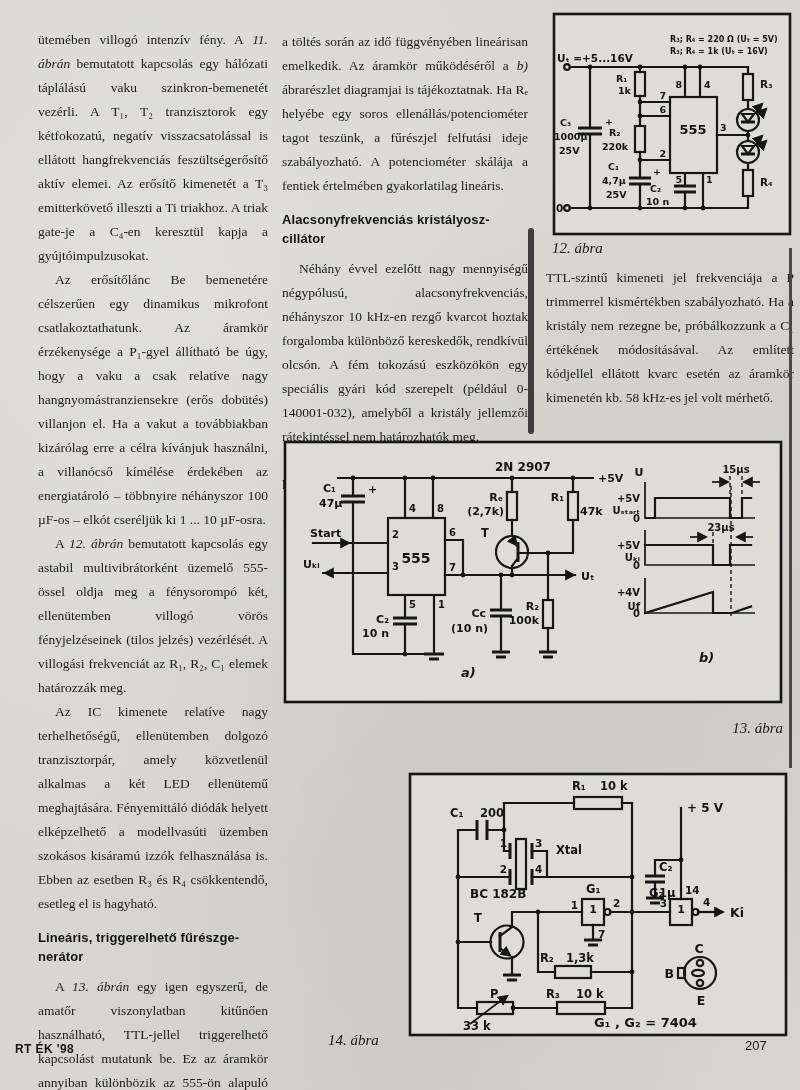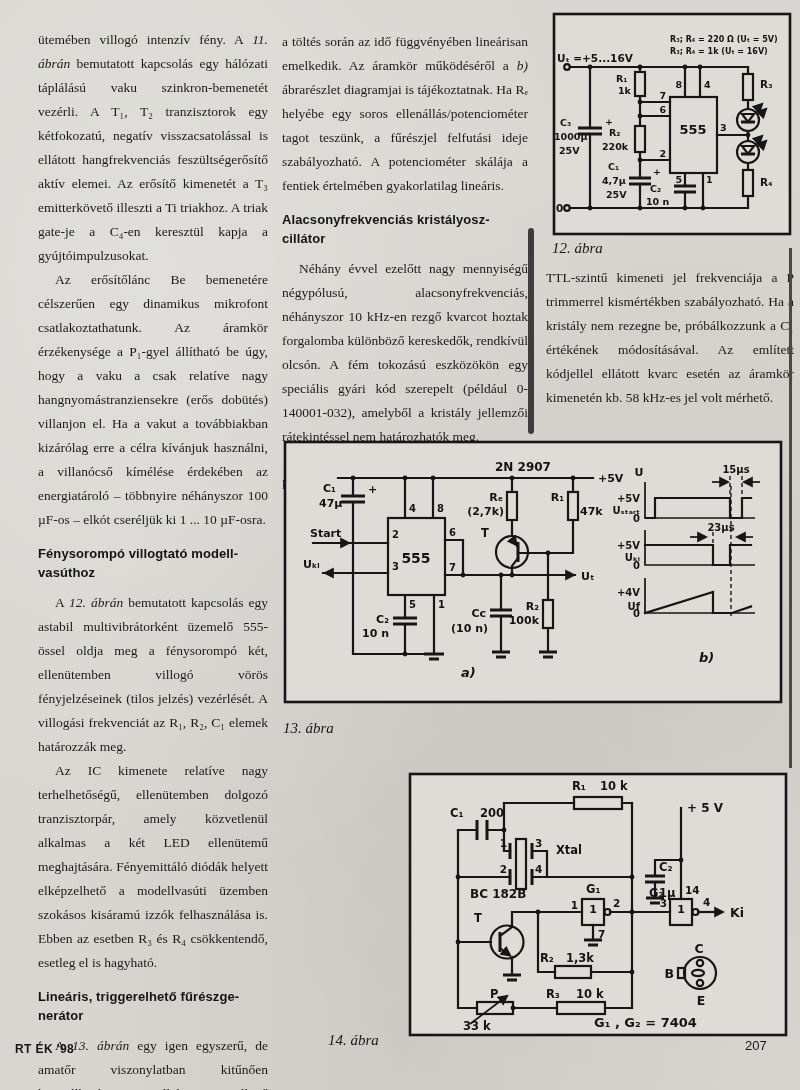--- a/index.html
+++ b/index.html
@@ -51,22 +51,20 @@
   .comp{fill:none;stroke:#161616;stroke-width:2.2}
   .dot{fill:#161616;stroke:none}
   .dash{fill:none;stroke:#161616;stroke-width:1.4;stroke-dasharray:4 3}
 </style>
 </head>
 <body>
 
 <div class="col colL">
   <p><span>ütemében villogó intenzív fény. A </span><i>11. ábrán</i><span> bemutatott kapcsolás egy hálózati táplálású vaku szinkron-bemenetét vezérli. A T₁, T₂ tranzisztorok egy kétfokozatú, negatív visszacsatolással is ellátott hangfrekvenciás feszültségerősítő aktív elemei. Az erősítő kimenetét a T₃ emitterkövető illeszti a Ti triakhoz. A triak gate-je a C₄-en keresztül kapja a gyújtóimpulzusokat.</span></p>
   <p class="ind">Az erősítőlánc Be bemenetére célszerűen egy dinamikus mikrofont csatlakoztathatunk. Az áramkör érzékenysége a P₁-gyel állítható be úgy, hogy a vaku a csak relatíve nagy hangnyomástranziensekre (erős dobütés) villanjon el. Ha a vakut a továbbiakban kizárólag erre a célra kívánjuk használni, a villanócső kímélése érdekében az energiatároló – többnyire néhányszor 100 µF-os – elkót cseréljük ki 1 ... 10 µF-osra.</p>
-  <h2 class="sechead">Fénysorompó villogtató modell-
-vasúthoz</h2>
   <p class="ind"><span>A </span><i>12. ábrán</i><span> bemutatott kapcsolás egy astabil multivibrátorként üzemelő 555-össel oldja meg a fénysorompó két, ellenütemben villogó vörös fényjelzéseinek (tilos jelzés) vezérlését. A villogási frekvenciát az R₁, R₂, C₁ elemek határozzák meg.</span></p>
   <p class="ind">Az IC kimenete relatíve nagy terhelhetőségű, ellenütemben dolgozó tranzisztorpár, amely közvetlenül alkalmas a két LED ellenütemű meghajtására. Fényemittáló diódák helyett elképzelhető a modellvasúti üzemben szokásos kisáramú izzók felhasználása is. Ebben az esetben R₃ és R₄ csökkentendő, esetleg el is hagyható.</p>
   <h2 class="sechead">Lineáris, triggerelhető fűrészge-
 nerátor</h2>
   <p class="ind"><span>A </span><i>13. ábrán</i><span> egy igen egyszerű, de amatőr viszonylatban kitűnően használható, TTL-jellel triggerelhető kapcsolást mutatunk be. Ez az áramkör annyiban különbözik az 555-ön alapuló szokásos monostabil multivibrátoroktól, hogy a Cc időzítő kondenzátort a T tranzisztorral működő áramgenerátor tölti, így a kondenzátor feszültsége</span></p>
 </div>
 
 <div class="col colM">
   <p><span>a töltés során az idő függvényében lineárisan emelkedik. Az áramkör működéséről a </span><i>b)</i><span> ábrarészlet diagramjai is tájékoztatnak. Ha Rₑ helyébe egy soros ellenállás/potenciométer tagot teszünk, a fűrészjel felfutási ideje szabályozható. A potenciométer skálája a fentiek értelmében gyakorlatilag lineáris.</span></p>
   <h2 class="sechead">Alacsonyfrekvenciás kristályosz-
@@ -313,21 +311,21 @@
       <circle class="dot" cx="229" cy="38" r="2.4"></circle>
     <circle class="dot" cx="290" cy="38" r="2.4"></circle>
       <circle class="dot" cx="180" cy="135" r="2.4"></circle>
     <circle class="dot" cx="218" cy="135" r="2.4"></circle>
       <circle class="dot" cx="229" cy="135" r="2.4"></circle>
     <circle class="dot" cx="265" cy="113" r="2.4"></circle>
       <circle class="dot" cx="122" cy="214" r="2.4"></circle>
     <circle class="dot" cx="70" cy="214" r="0"></circle>
   </g>
 </svg>
-<div class="figcap" style="left:283px;top:720px;width:500px;text-align:left">13. ábra</div>
+<div class="figcap" style="left:283px;top:720px;width:500px;text-align:right">13. ábra</div>
 
 <svg class="figsvg" style="left:408px;top:772px" width="380" height="265" viewBox="0 0 380 265">
   <defs>
     <marker id="m14" viewBox="0 0 10 10" refX="8" refY="5" markerWidth="6.5" markerHeight="6.5" orient="auto-start-reverse">
       <path d="M0,0 L10,5 L0,10 z" fill="#161616"></path>
     </marker>
   </defs>
   <rect class="fr" x="2" y="2" width="376" height="261"></rect>
   <g>
     <path class="w" d="M96,31 H166 M214,31 H224"></path>

